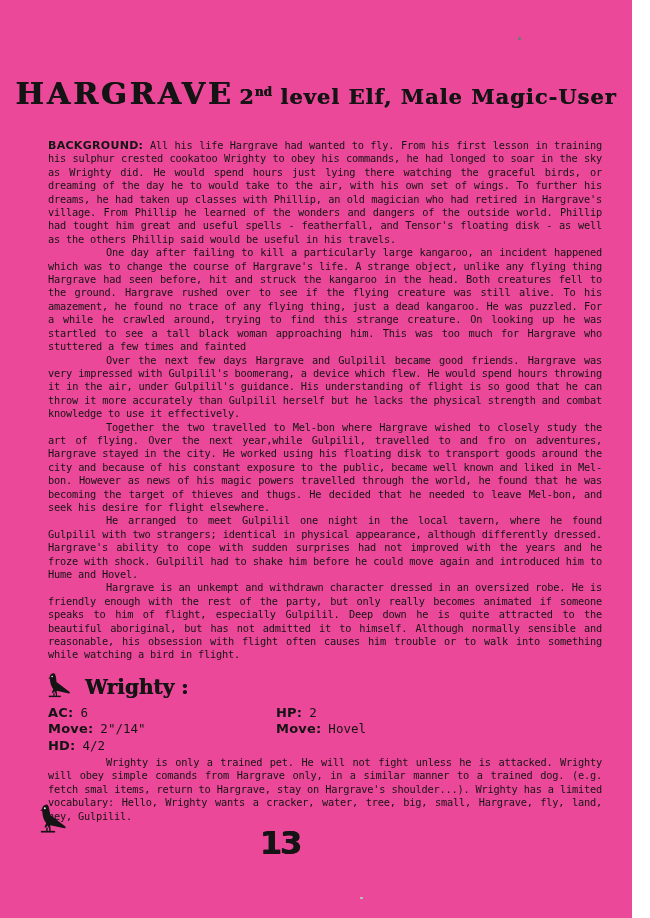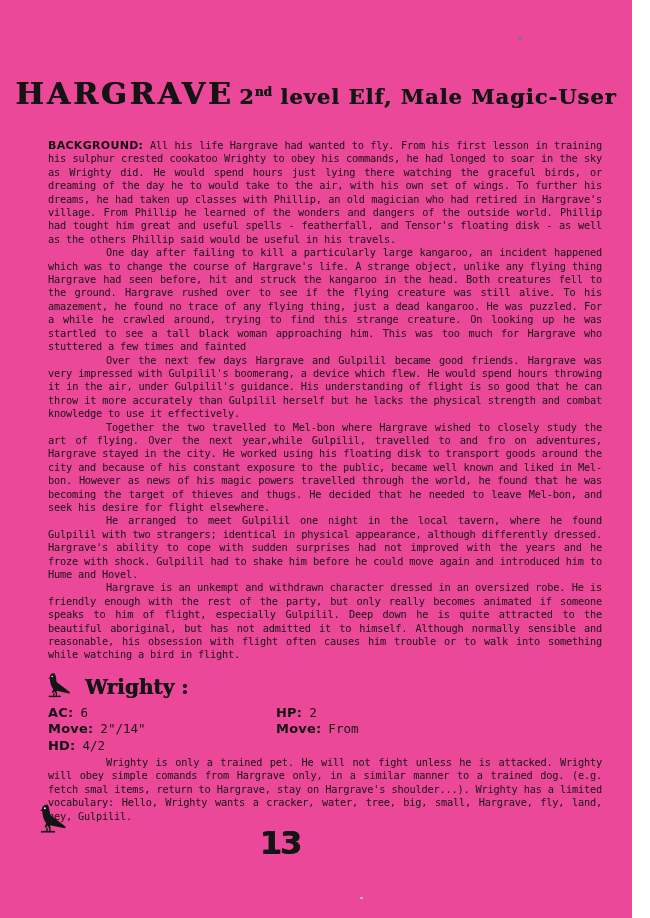--- a/index.html
+++ b/index.html
@@ -130,21 +130,21 @@
         <span>Wrighty :</span>
       </div>
 
       <div class="stats">
         <div class="srow">
           <div class="scell"><b>AC:</b><span>6</span></div>
           <div class="scell right"><b>HP:</b><span>2</span></div>
         </div>
         <div class="srow">
           <div class="scell"><b>Move:</b><span>2"/14"</span></div>
-          <div class="scell right"><b>Move:</b><span>From</span></div>
+          <div class="scell right"><b>Move:</b><span>Hovel</span></div>
         </div>
         <div class="srow">
           <div class="scell"><b>HD:</b><span>4/2</span></div>
           <div class="scell right"><b></b><span></span></div>
         </div>
       </div>
 
       <p class="para indent w-para">Wrighty is only a trained pet. He will not fight unless he is attacked. Wrighty will obey simple comands from Hargrave only, in a similar manner to a trained dog. (e.g. fetch smal items, return to Hargrave, stay on Hargrave's shoulder...). Wrighty has a limited vocabulary: Hello, Wrighty wants a cracker, water, tree, big, small, Hargrave, fly, land, hey, Gulpilil.</p>
     </section>
   </main>

